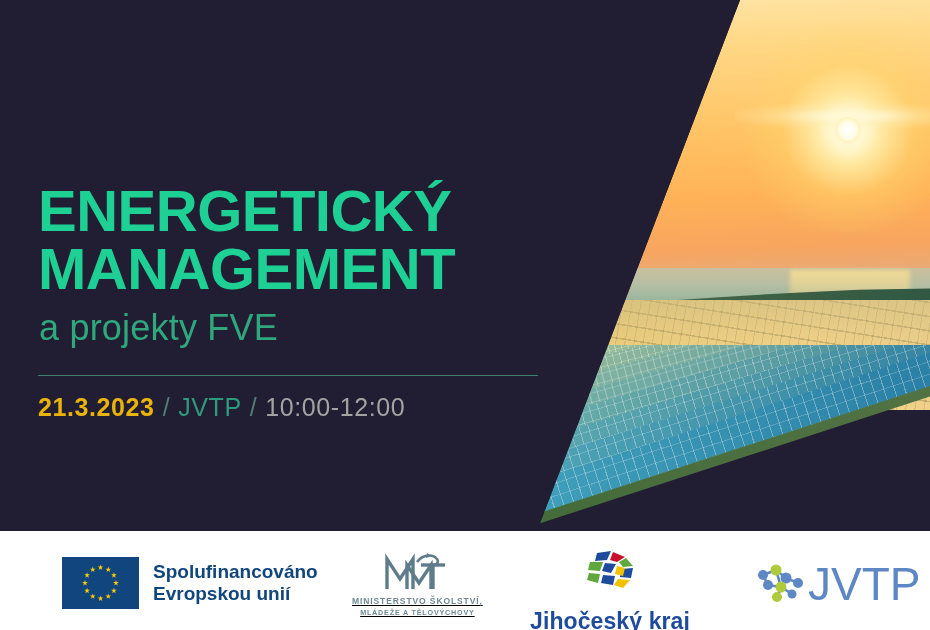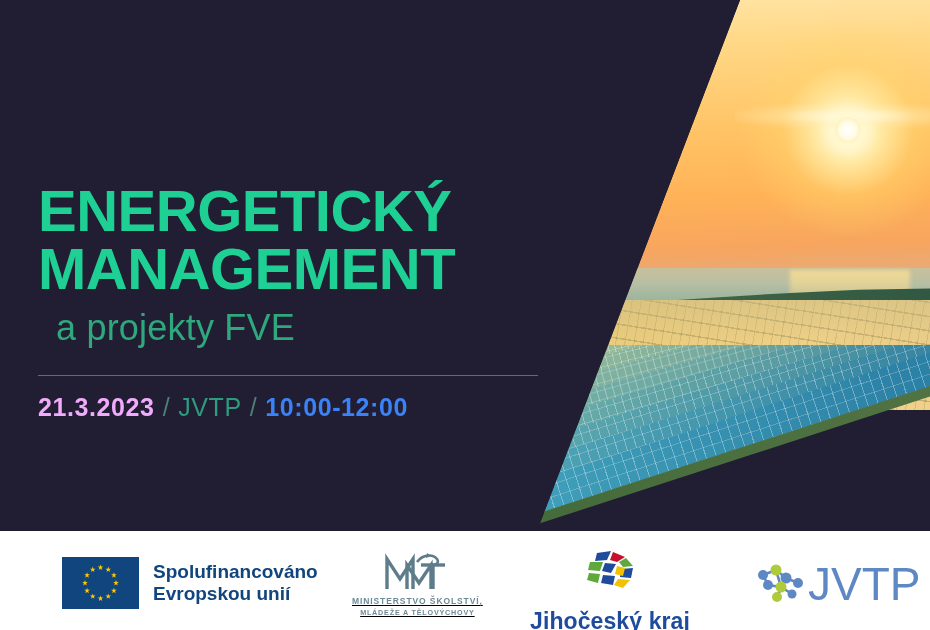--- a/index.html
+++ b/index.html
@@ -141,45 +141,45 @@
     left:0; top:182px;
     color:#1ED094;
     font-size:58px;
     font-weight:bold;
     line-height:58px;
     letter-spacing:-0.5px;
     white-space:pre-line;
   }
   .subtitle {
     position:absolute;
-    left:18px; top:308px;
+    left:1px; top:308px;
     color:#2EA87C;
     font-size:36px;
     font-weight:300;
     line-height:40px;
     letter-spacing:0.2px;
   }
   .divider {
     position:absolute;
     left:0; top:375px;
     width:500px; height:1px;
     background:#3C7F6B;
   }
   .meta {
     position:absolute;
     left:0; top:392px;
     font-size:25px;
     line-height:30px;
     letter-spacing:0.6px;
     white-space:nowrap;
   }
-  .meta .date { color:#f0abfc; font-weight:bold; }
+  .meta .date { color:#eab308; font-weight:bold; }
   .meta .sep  { color:#4E7F74; font-weight:300; padding:0 8px; }
   .meta .place{ color:#2E9B7E; font-weight:300; }
-  .meta .time { color:#3b82f6; font-weight:700; }
+  .meta .time { color:#a3a3a3; font-weight:400; }
 
   
   .footer {
     position:absolute;
     left:0; top:531px;
     width:930px; height:99px;
     background:#ffffff;
     display:flex;
     align-items:center;
   }

